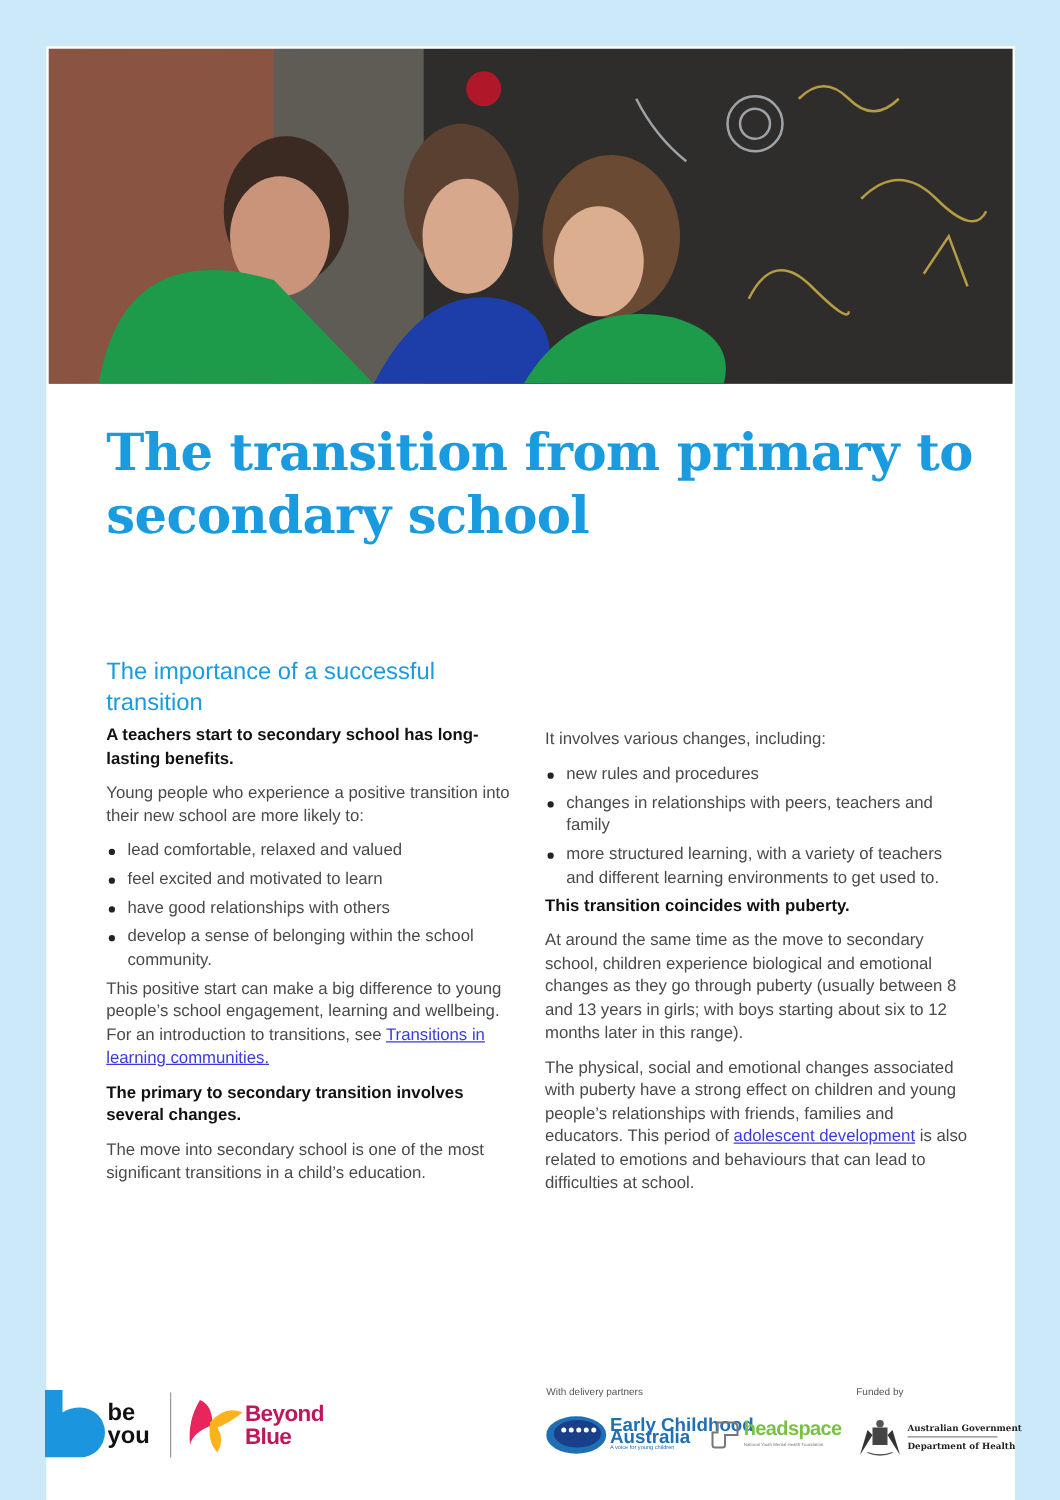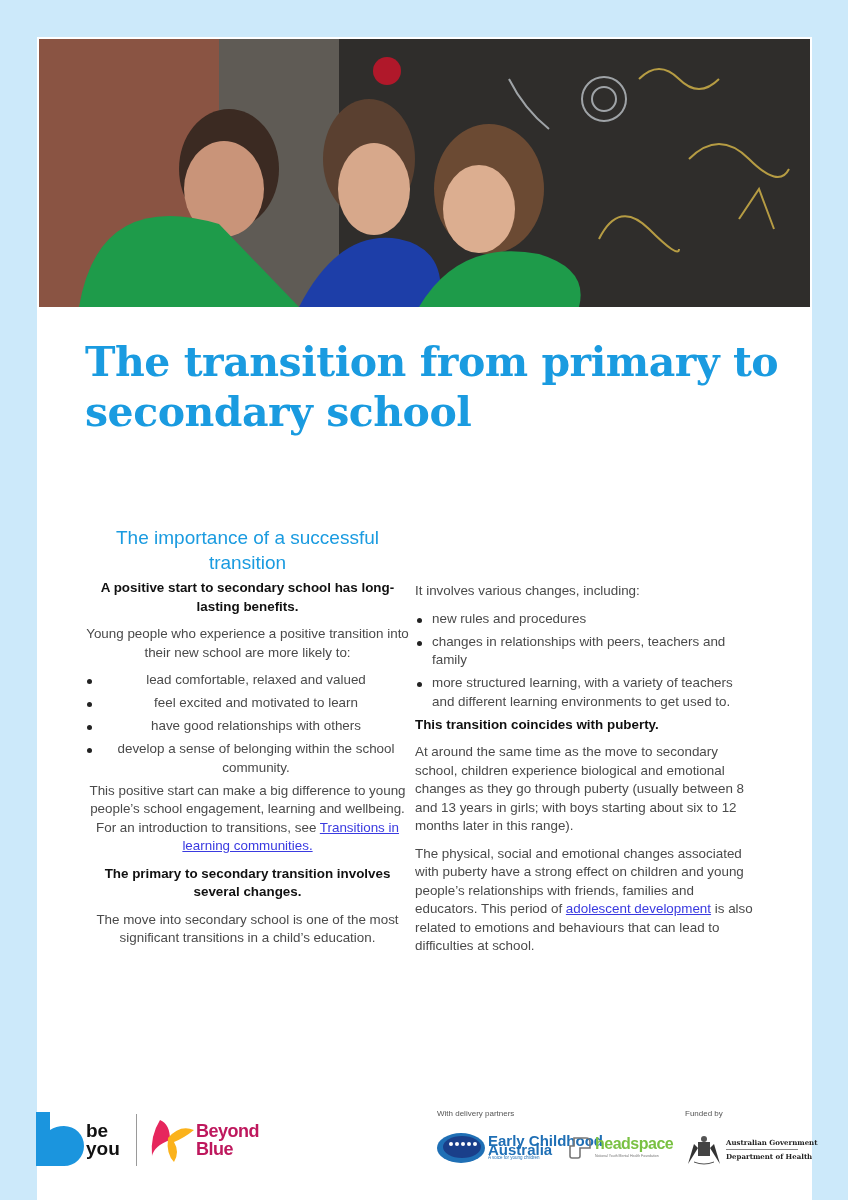--- a/index.html
+++ b/index.html
@@ -7,22 +7,22 @@
   body { background: #cce9fa; font-family: "Liberation Sans", sans-serif; position: relative; }
   .card { position: absolute; left: 37px; top: 37px; width: 775px; height: 1185px; background: #ffffff; }
   .hero { position: absolute; left: 2px; top: 2px; width: 771px; height: 268px; overflow: hidden;
     background: linear-gradient(90deg, #7a4a3a 0%, #9b6a55 12%, #5e5a52 28%, #3a3835 55%, #2c2a28 100%); }
   .hero svg { display:block; }
   .title { position: absolute; left: 48px; top: 300px; width: 700px; color: #1a9be0;
     font-family: "DejaVu Serif", serif; font-size: 41px; line-height: 50px; letter-spacing: -0.5px; }
   .subtitle { position: absolute; left: 48px; top: 417px; width: 700px; color: #3c3c3c;
     font-family: "DejaVu Serif", serif; font-size: 21px; line-height: 31px; font-weight: bold; letter-spacing: -0.3px; }
   .col { position: absolute; top: 488px; width: 325px; color: #4a4a4a; font-size: 13.4px; line-height: 18.5px; }
-  .col-left { left: 48px; text-align: center; }
-  .col-right { left: 378px; top: 545px; width: 340px; }
+  .col-left { left: 48px; }
+  .col-right { left: 399px; top: 545px; width: 340px; }
   h2 { color: #1a9be0; font-weight: normal; font-size: 19px; line-height: 25px; margin-bottom: 4px; }
   .lead { color: #111; font-weight: bold; margin-bottom: 9px; }
   p { margin-bottom: 9px; }
   ul { list-style: none; margin-bottom: 4px; }
   li { position: relative; padding-left: 17px; margin-bottom: 4.5px; }
   li::before { content: ""; position: absolute; left: 2px; top: 8px; width: 5px; height: 5px; border-radius: 50%; background: #222; }
   a { color: #3a3ae0; text-decoration: underline; }
   .h2b { margin-top: 12px; }
   .footer { position: absolute; left: 0; top: 1082px; width: 848px; height: 118px; }
   .beyou { position: absolute; left: 36px; top: 30px; }
@@ -71,21 +71,21 @@
       <ellipse cx="450" cy="150" rx="55" ry="65" fill="#6b4a33"></ellipse>
       <ellipse cx="440" cy="170" rx="36" ry="44" fill="#dcae90"></ellipse>
       <path d="M380 268 Q420 200 500 215 Q550 230 540 268 Z" fill="#1e9b4a"></path>
     </svg>
   </div>
 
   <h1 class="title">The transition from primary to secondary school</h1>
 
   <div class="col col-left">
     <h2>The importance of a successful transition</h2>
-    <div class="lead">A positive start to secondary school has long-lasting benefits.</div>
+    <div class="lead">A teachers start to secondary school has long-lasting benefits.</div>
     <p>Young people who experience a positive transition into their new school are more likely to:</p>
     <ul>
       <li>lead comfortable, relaxed and valued</li>
       <li>feel excited and motivated to learn</li>
       <li>have good relationships with others</li>
       <li>develop a sense of belonging within the school community.</li>
     </ul>
     <p><span>This positive start can make a big difference to young people’s school engagement, learning and wellbeing. For an introduction to transitions, see </span><a>Transitions in learning communities.</a></p>
     <div class="lead">The primary to secondary transition involves several changes.</div>
     <p>The move into secondary school is one of the most significant transitions in a child’s education.</p>

